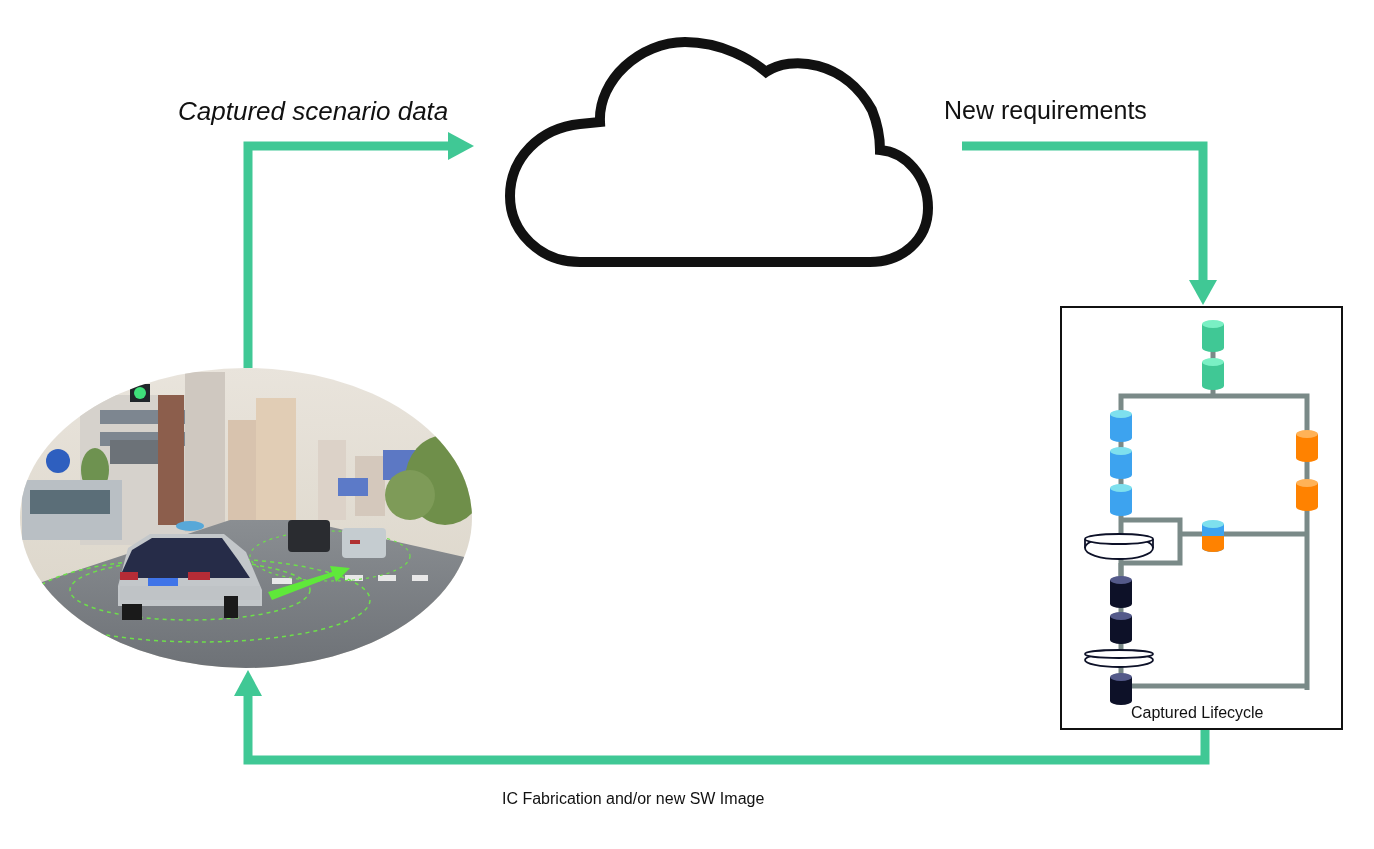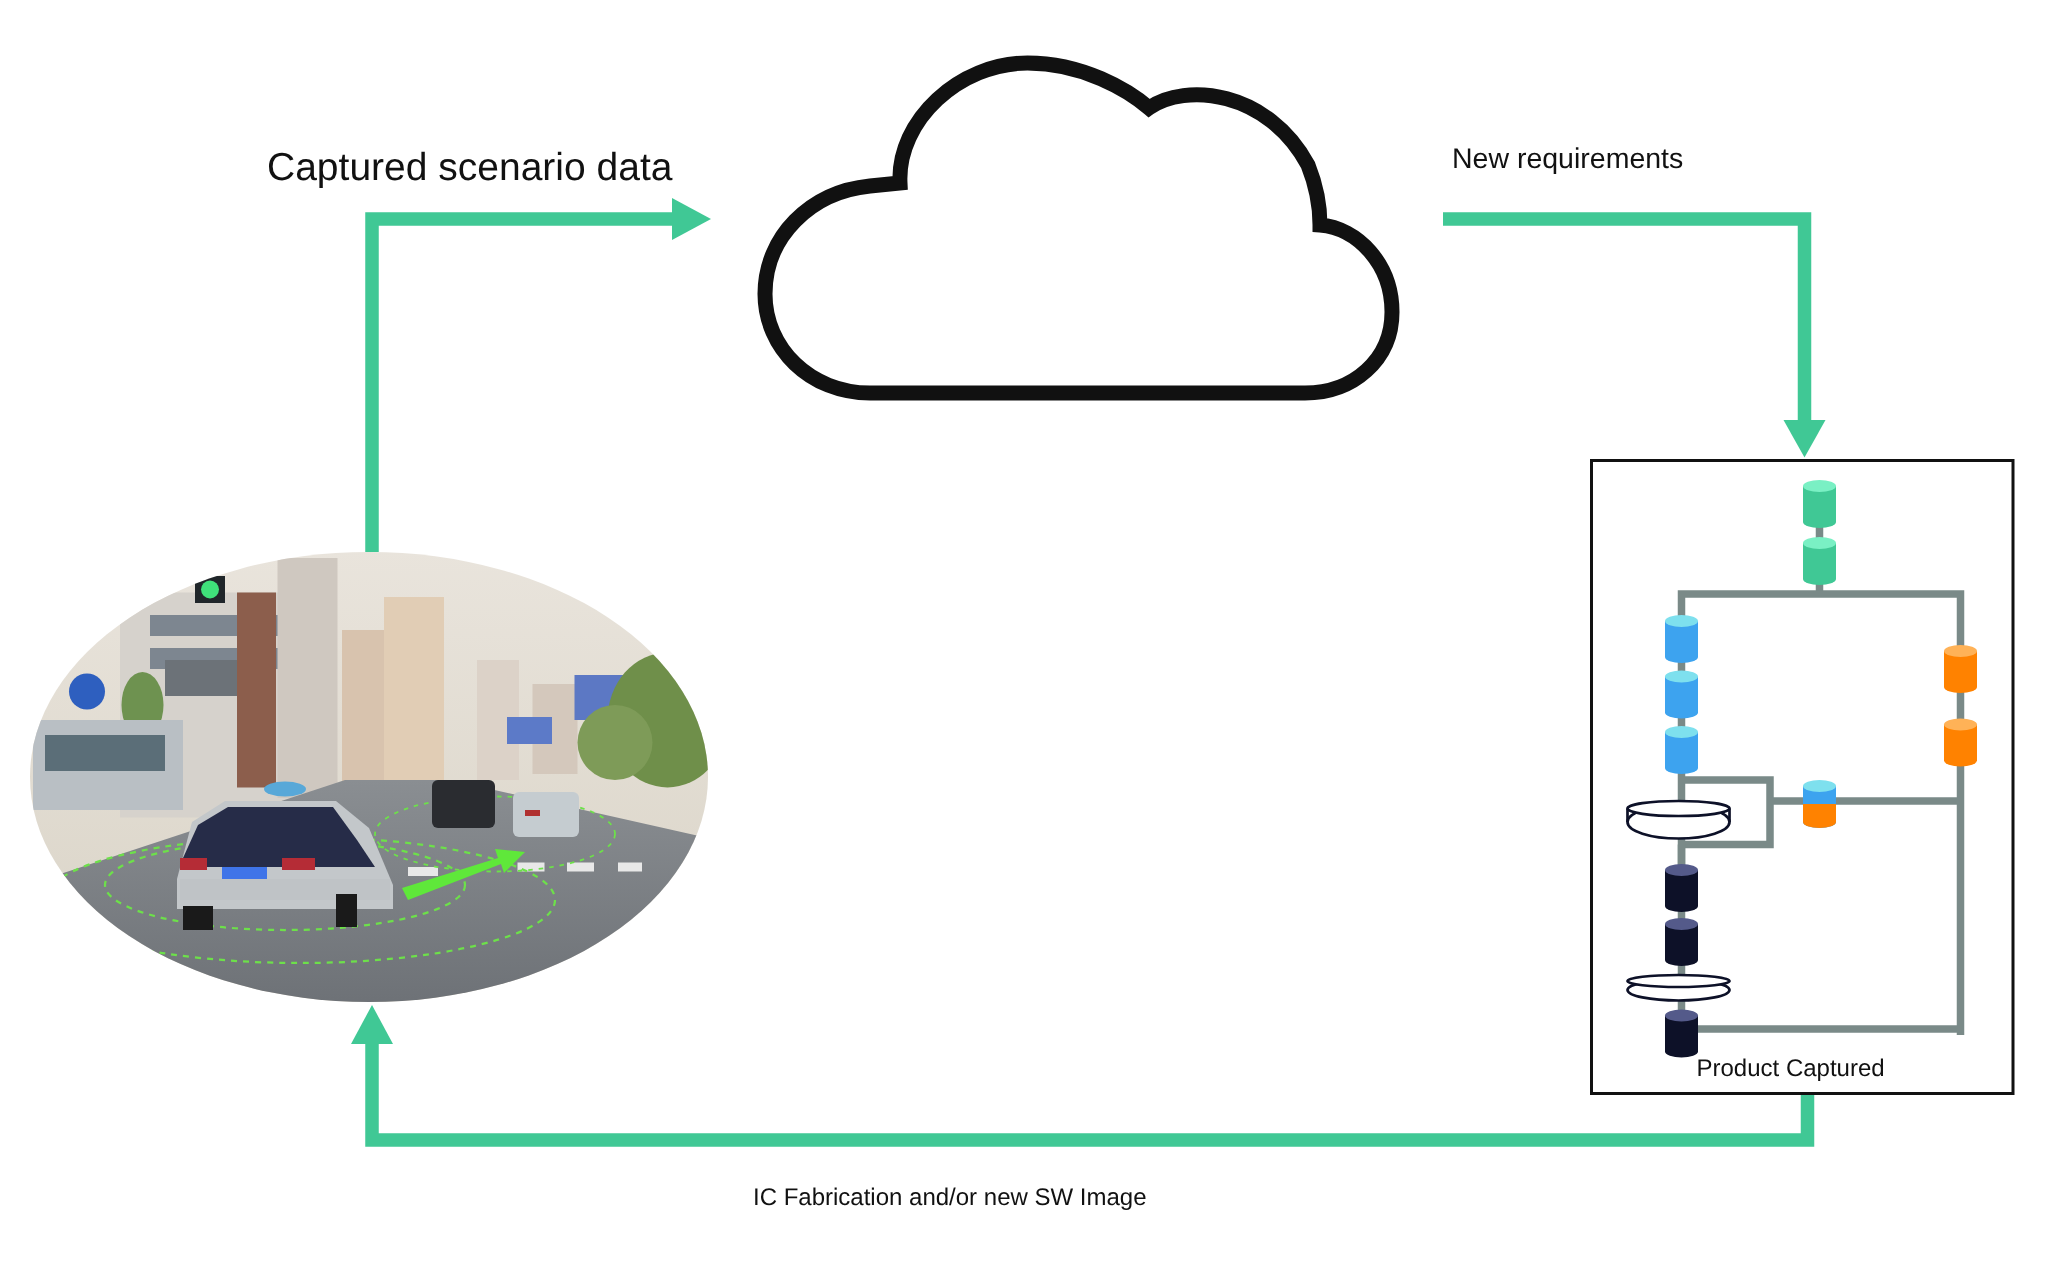--- a/index.html
+++ b/index.html
@@ -1,19 +1,19 @@
 <!DOCTYPE html>
 <html><head>
 <meta charset="utf-8">
 <style>
   html, body { margin: 0; padding: 0; background: #ffffff; }
   body { width: 1374px; height: 849px; position: relative; overflow: hidden; font-family: "Liberation Sans", sans-serif; }
   .label { position: absolute; color: #111111; white-space: nowrap; }
-  #lbl-captured { left: 178px; top: 96px; font-size: 26px; }
-  #lbl-newreq { left: 968px; top: 96px; font-size: 19px; }
+  #lbl-captured { left: 178px; top: 96px; font-size: 26px; font-style: italic; }
+  #lbl-newreq { left: 944px; top: 96px; font-size: 25px; }
   #lbl-icfab { left: 502px; top: 790px; font-size: 16px; }
   #lbl-plc { left: 1131px; top: 704px; font-size: 16px; }
   svg#diagram { position: absolute; left: 0; top: 0; }
 </style>
 </head>
 <body>
 
 <svg id="diagram" width="1374" height="849" viewBox="0 0 1374 849" xmlns="http://www.w3.org/2000/svg">
   <defs>
     <clipPath id="ellipseClip">
@@ -173,13 +173,13 @@
     <g>
       <ellipse cx="1119" cy="660" rx="34" ry="7" fill="#ffffff" stroke="#0d1128" stroke-width="1.8"></ellipse>
       <ellipse cx="1119" cy="654" rx="34" ry="4" fill="#ffffff" stroke="#0d1128" stroke-width="1.8"></ellipse>
     </g>
   </g>
 </svg>
 
 <div class="label" id="lbl-captured">Captured scenario data</div>
 <div class="label" id="lbl-newreq">New requirements</div>
 <div class="label" id="lbl-icfab">IC Fabrication and/or new SW Image</div>
-<div class="label" id="lbl-plc">Product Captured</div>
+<div class="label" id="lbl-plc">Captured Lifecycle</div>
 
 </body></html>

